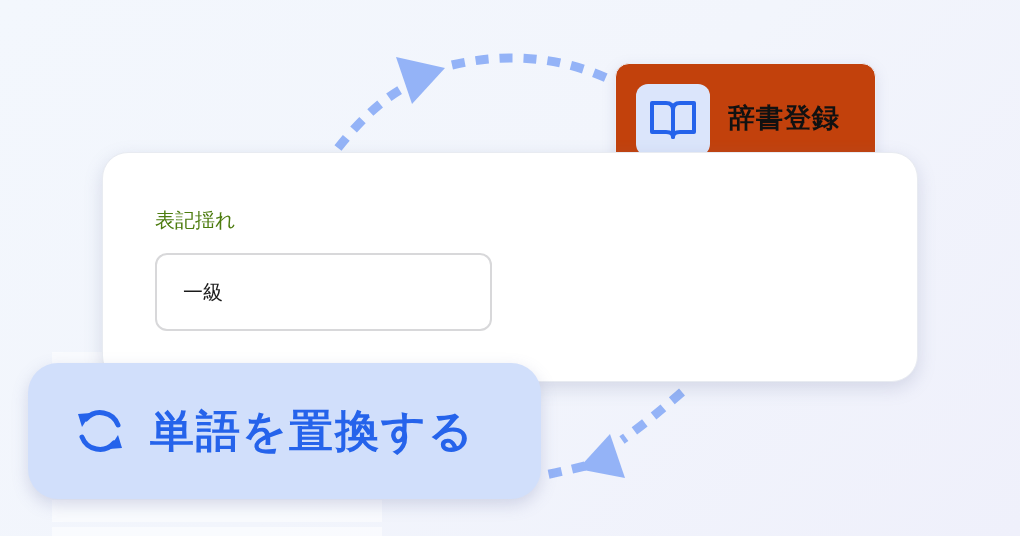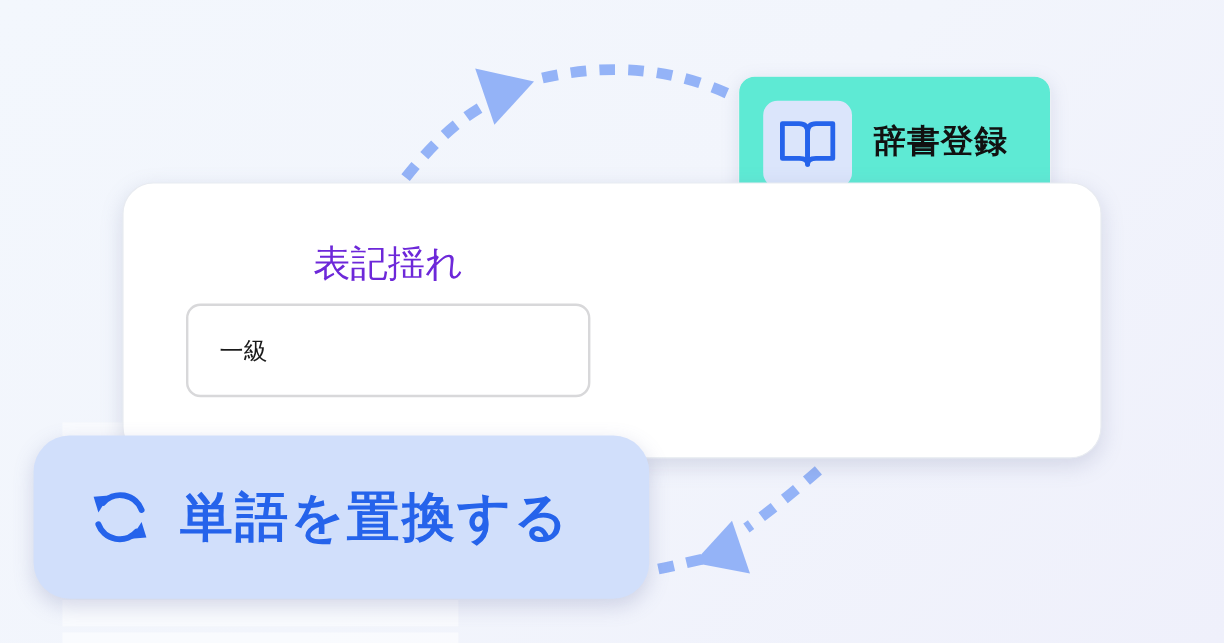--- a/index.html
+++ b/index.html
@@ -27,21 +27,21 @@
     }
     .ghost.g1 { left: 52px; top: 352px; width: 330px; height: 14px; }
     .ghost.g2 { left: 52px; top: 500px; width: 330px; height: 22px; }
     .ghost.g3 { left: 52px; top: 527px; width: 330px; height: 9px; }
 
     
     .dict-card {
       position: absolute;
       left: 615px; top: 63px;
       width: 261px; height: 110px;
-      background: #5eead4;
+      background: #c2410c;
       border-radius: 14px;
       box-shadow: 0 4px 14px rgba(120,130,170,0.18);
       border: 1px solid #eceff5;
       box-sizing: border-box;
       text-align: center;
     }
     .dict-icon-box {
       position: absolute;
       left: 20px; top: 20px;
       width: 74px; height: 72px;
@@ -69,25 +69,24 @@
       border: 1px solid #e8ebf1;
       box-sizing: border-box;
     }
     .field {
       position: absolute;
       top: 50px;
     }
     .field.f1 { left: 52px; }
     .field.f2 { left: 427px; }
     .field-label {
-      font-size: 31px;
-      color: #6d28d9;
+      font-size: 20px;
+      color: #4d7c0f;
       line-height: 34px;
       margin-bottom: 16px;
-      text-align: center;
     }
     .field-input {
       width: 337px; height: 78px;
       box-sizing: border-box;
       border: 2px solid #d8d8da;
       border-radius: 12px;
       background: #ffffff;
       font-size: 20px;
       color: #1a1a1a;
       padding: 0 0 0 26px;

